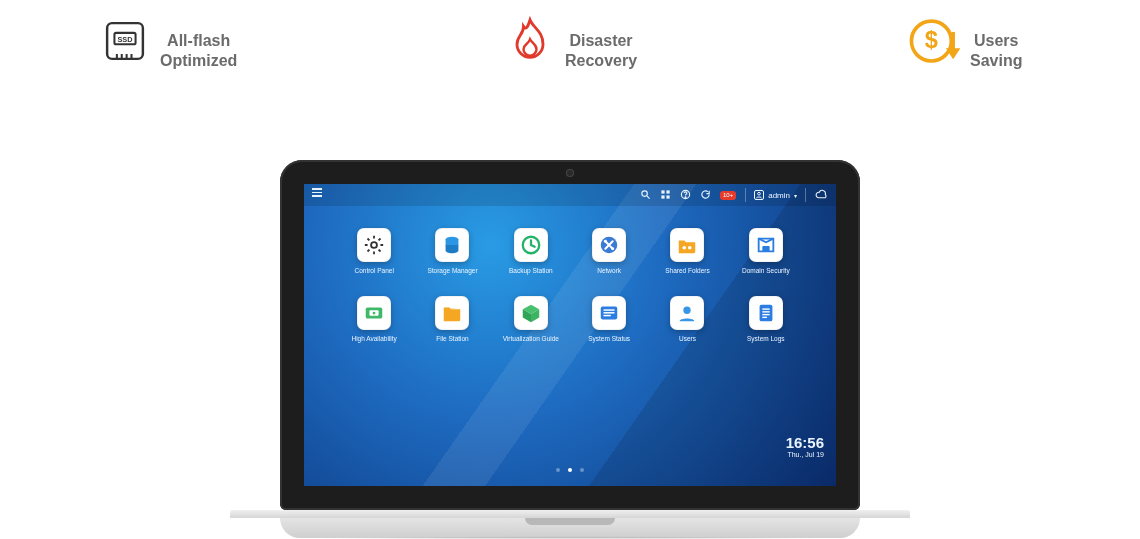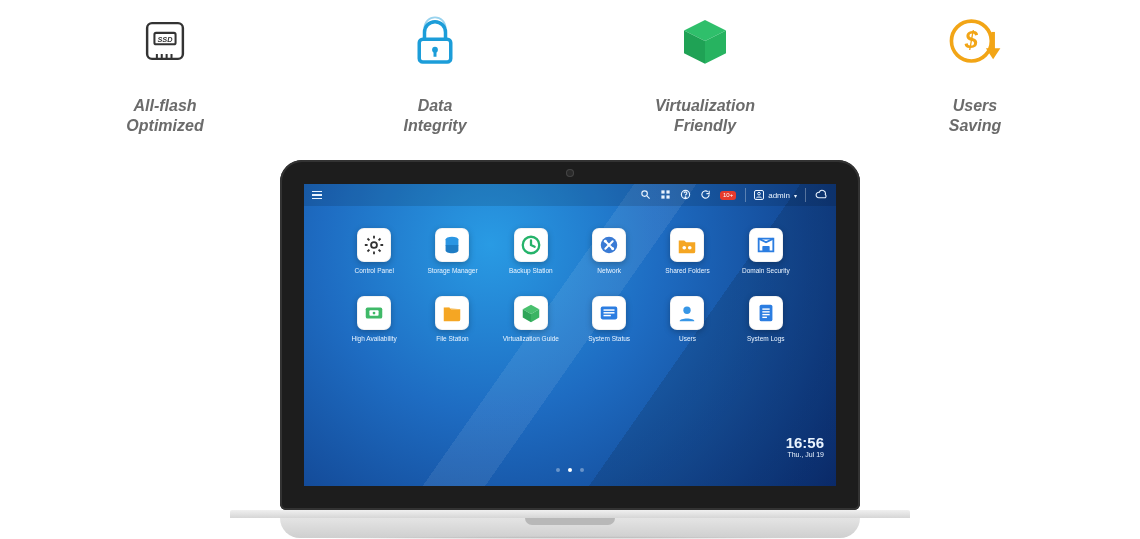--- a/index.html
+++ b/index.html
@@ -13,25 +13,24 @@
 
   
   .features {
     display: flex;
     justify-content: space-between;
     padding: 0 90px;
     margin-top: 6px;
   }
   .feature {
     display: flex;
-    flex-direction: column;
+    flex-direction: row;
     align-items: center;
     width: 150px;
     cursor: pointer;
-    font-style: italic;
   }
   .feature-icon {
     width: 70px;
     height: 70px;
     display: flex;
     align-items: center;
     justify-content: center;
   }
   .feature-label {
     margin-top: 20px;
@@ -111,22 +110,22 @@
     background: linear-gradient(#f0f0f0,#d6d6d6);
     border-radius: 2px 2px 0 0;
   }
 
   
   .topbar {
     position: relative;
     z-index: 2;
     height: 22px;
     display: flex;
-    align-items: center;
-    padding: 10px 8px;
+    align-items: flex-start;
+    padding: 4px 8px;
     justify-content: space-between;
     background: rgba(0,0,0,0.12);
   }
   .menu-icon {
     display:flex;flex-direction:column;gap:2px;
   }
   .menu-icon span { width:10px;height:1.5px;background:#eaf4ff; }
   .topbar-right {
     display:flex;align-items:center;gap:9px;
   }
@@ -208,47 +207,33 @@
           <line x1="22" y1="48" x2="22" y2="54" stroke="#333" stroke-width="2.5"></line>
           <line x1="28" y1="48" x2="28" y2="54" stroke="#333" stroke-width="2.5"></line>
           <line x1="34" y1="48" x2="34" y2="54" stroke="#333" stroke-width="2.5"></line>
           <line x1="40" y1="48" x2="40" y2="54" stroke="#333" stroke-width="2.5"></line>
         </svg>
     </div>
     <div class="feature-label">All-flash
 Optimized</div>
   </div>
 
+
+
   <div class="feature">
     <div class="feature-icon">
-      <svg viewBox="0 0 64 64" width="56" height="56">
-          <path d="M20 30 v-8 a12 12 0 0 1 24 0 v8" fill="none" stroke="#1c9dd9" stroke-width="4"></path>
-          <path d="M20 22 a12 12 0 0 1 24 0" fill="none" stroke="#1c9dd9" stroke-width="2" opacity=".45" transform="translate(0,-5)"></path>
-          <rect x="14" y="30" width="36" height="26" rx="4" fill="none" stroke="#1c9dd9" stroke-width="4"></rect>
-          <circle cx="32" cy="42" r="3.3" fill="#1c9dd9"></circle>
-          <rect x="30.3" y="42" width="3.4" height="8" fill="#1c9dd9"></rect>
+      <svg viewBox="0 0 64 64" width="52" height="52">
+          <path d="M32 6 C36 16 48 20 48 36 A16 16 0 0 1 16 36 C16 26 24 24 24 14 C28 20 30 12 32 6 Z" fill="none" stroke="#e13a2c" stroke-width="3.5"></path>
+          <path d="M32 30 C34 34 40 36 40 42 A8 8 0 0 1 24 42 C24 36 30 36 32 30 Z" fill="none" stroke="#e13a2c" stroke-width="3"></path>
         </svg>
     </div>
-    <div class="feature-label">Data
-Integrity</div>
+    <div class="feature-label">Disaster
+Recovery</div>
   </div>
 
-
-
-  <div class="feature">
-    <div class="feature-icon">
-      <svg viewBox="0 0 64 64" width="56" height="56">
-          <polygon points="32,8 56,20 32,32 8,20" fill="#2fbf6b"></polygon>
-          <polygon points="8,20 32,32 32,58 8,46" fill="#1fa255"></polygon>
-          <polygon points="56,20 32,32 32,58 56,46" fill="#27b360"></polygon>
-        </svg>
-    </div>
-    <div class="feature-label">Virtualization
-Friendly</div>
-  </div>
 
   <div class="feature">
     <div class="feature-icon">
       <svg viewBox="0 0 64 64" width="58" height="58">
           <circle cx="28" cy="32" r="22" fill="none" stroke="#f2a516" stroke-width="4"></circle>
           <text x="28" y="40" text-anchor="middle" font-size="26" font-family="Arial" font-weight="700" fill="#f2a516">$</text>
           <line x1="52" y1="22" x2="52" y2="44" stroke="#f2a516" stroke-width="4"></line>
           <polygon points="44,40 60,40 52,52" fill="#f2a516"></polygon>
         </svg>
     </div>

